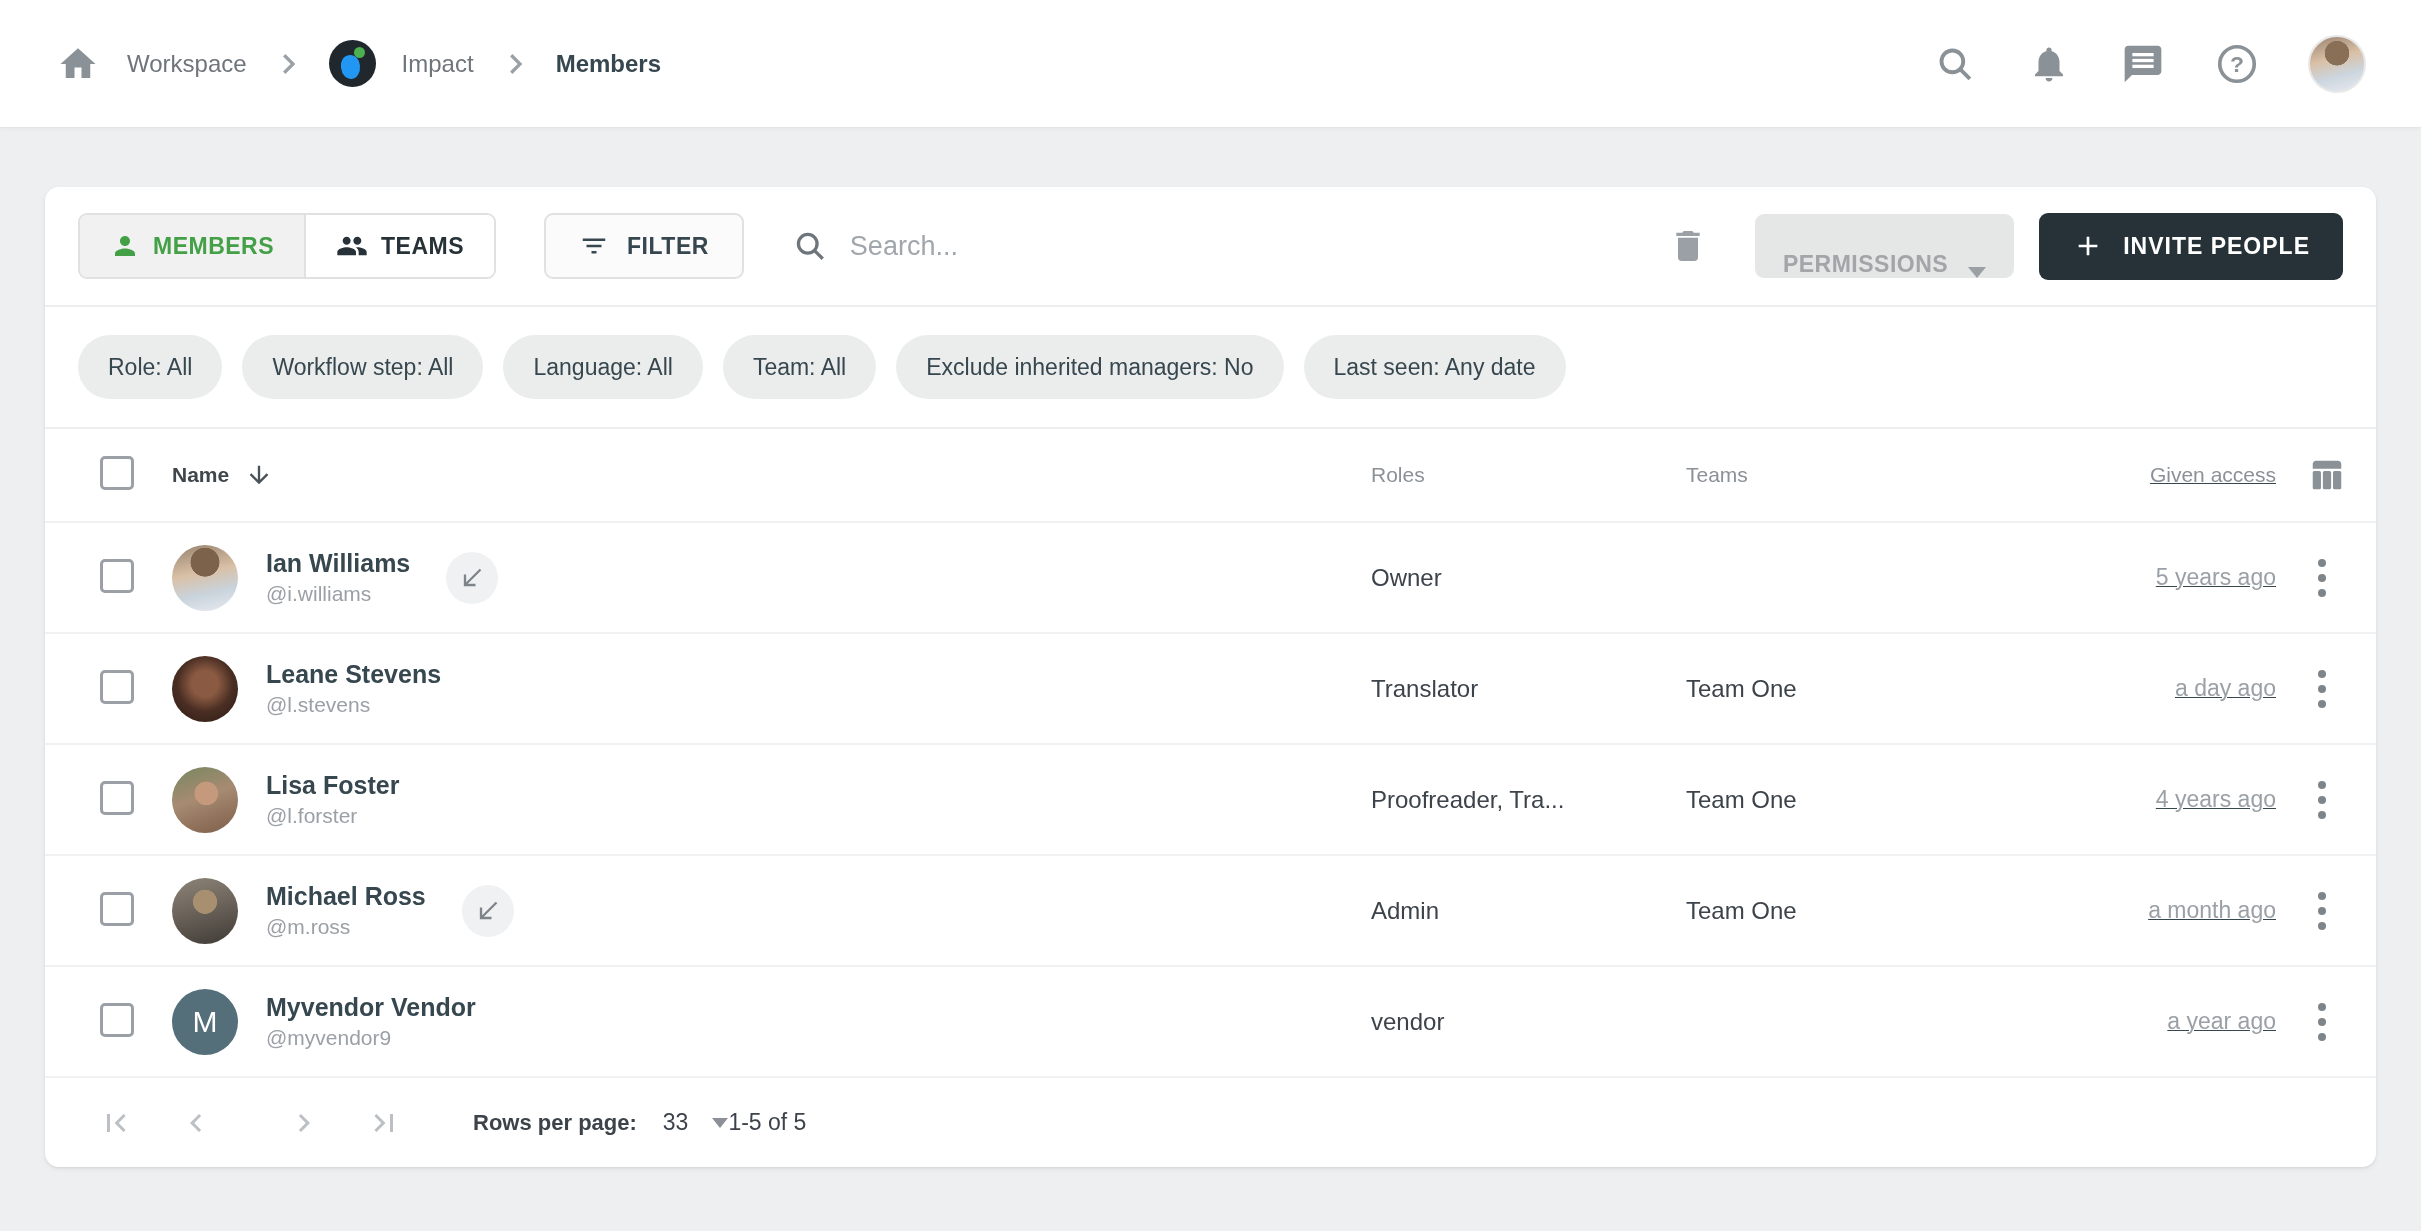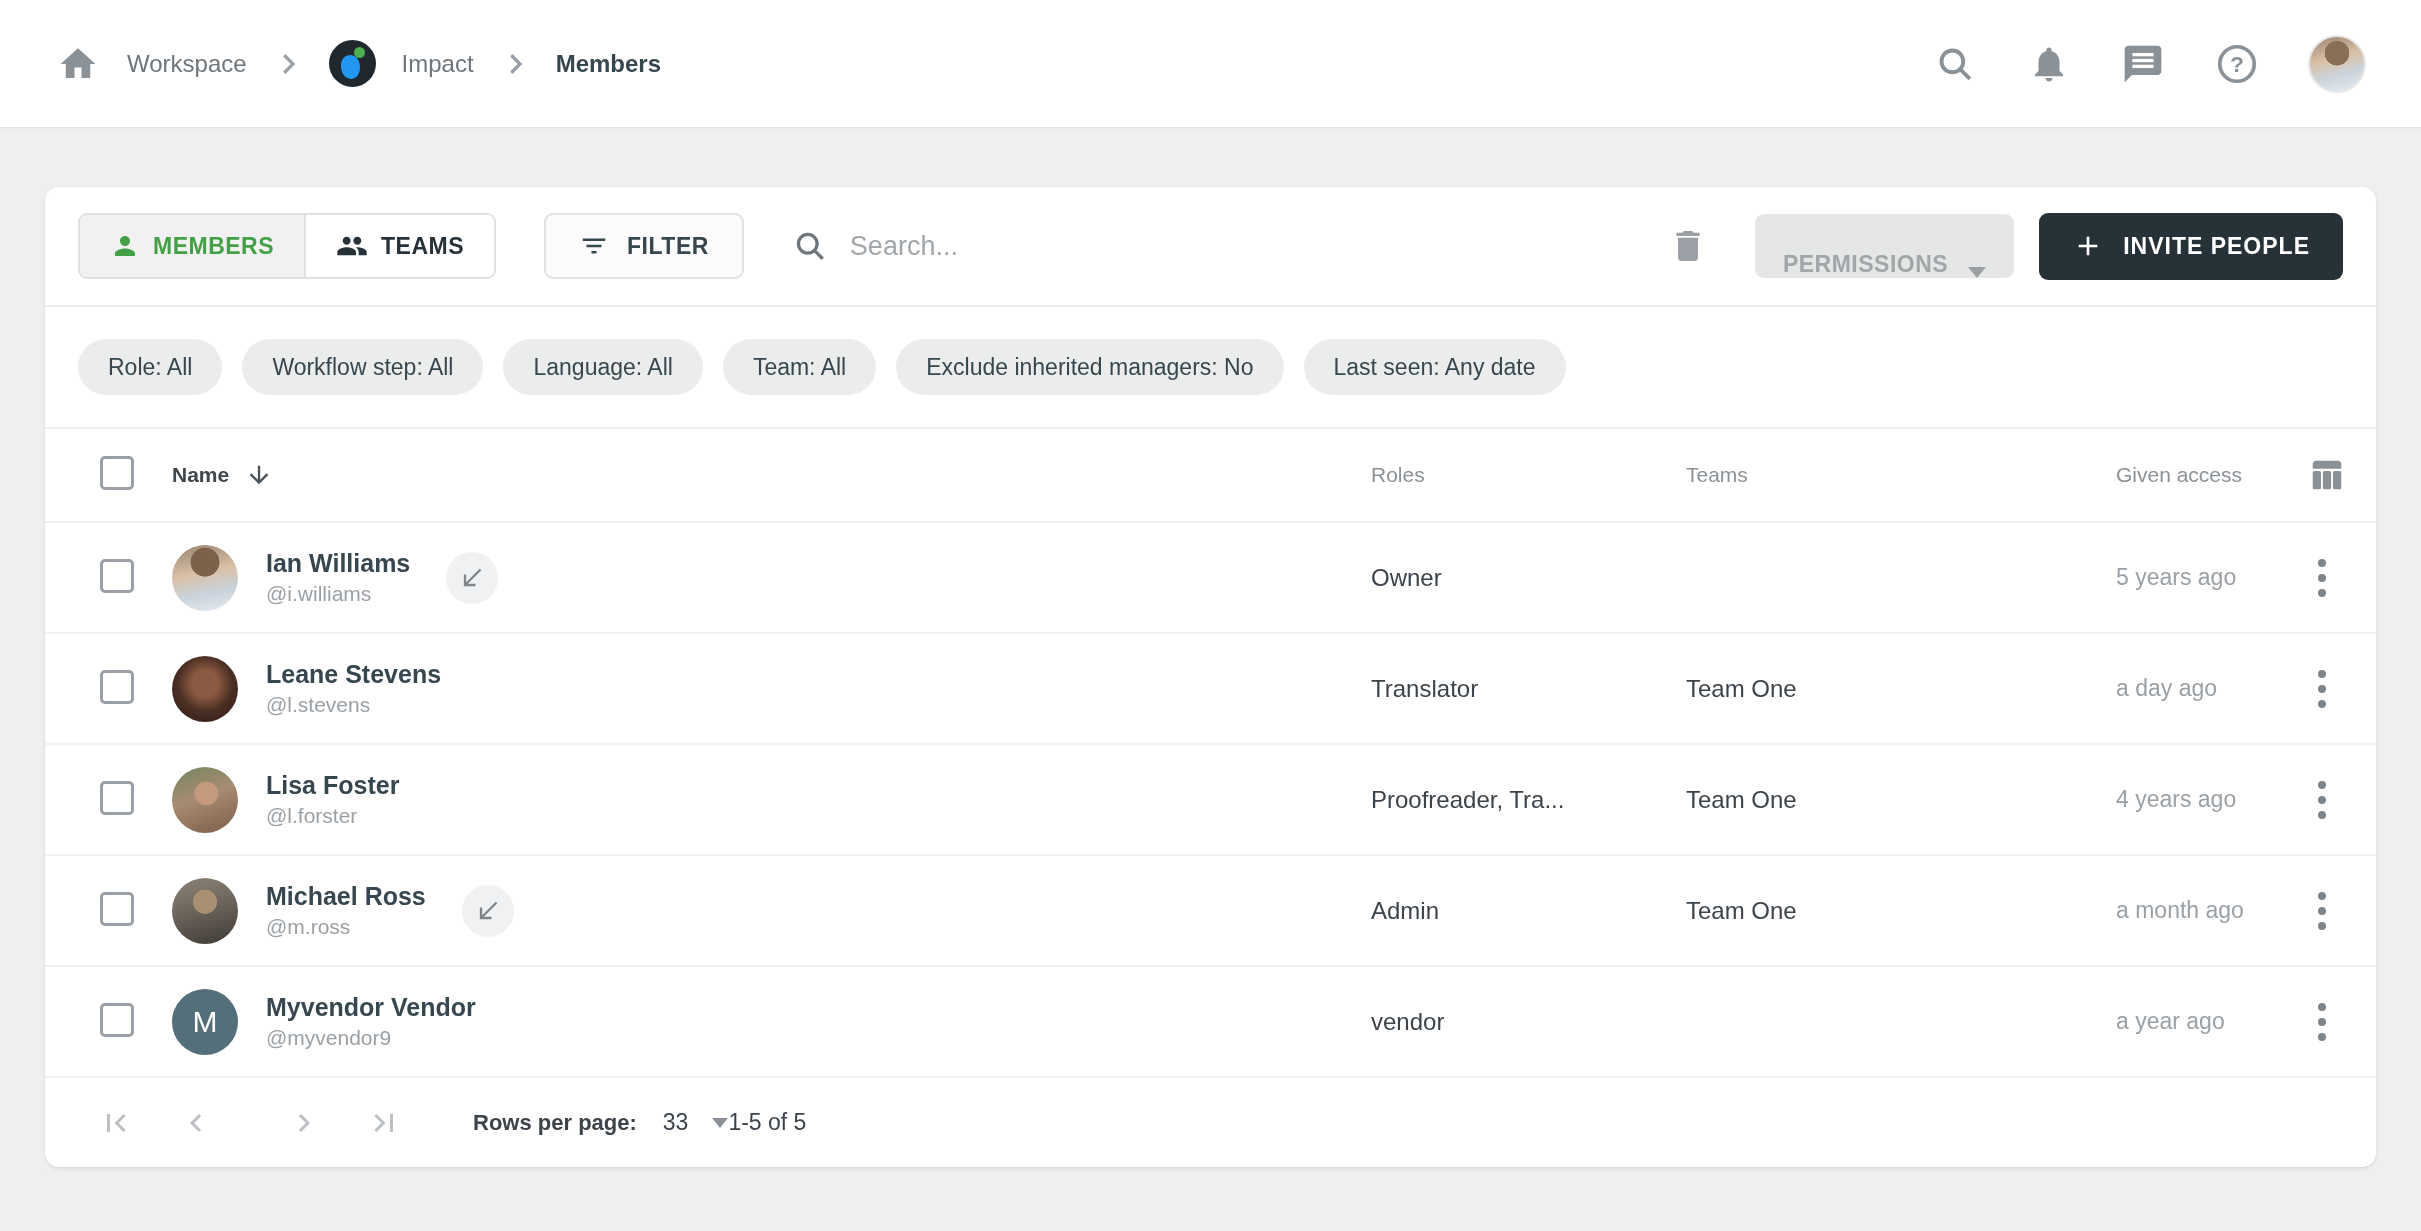--- a/index.html
+++ b/index.html
@@ -56,30 +56,30 @@
   .trash-btn { width:50px; height:50px; display:flex; align-items:center; justify-content:center; margin-right:42px; }
   .permissions-btn { height:64px; display:flex; align-items:flex-end; gap:20px; padding:0 28px; border-radius:9px;
     background:#e5e6e6; color:#a2a6a9; font-size:23px; font-weight:bold; letter-spacing:.5px; cursor:default; }
   .caret-down { width:0; height:0; border-left:9px solid transparent; border-right:9px solid transparent;
     border-top:11px solid #9aa0a4; }
   .invite-btn { margin-left:25px; height:67px; display:flex; align-items:center; gap:19px; padding:0 33px;
     border-radius:9px; background:#263238; color:#ffffff; font-size:23px; font-weight:bold; letter-spacing:1px; }
 
   
   .chips { height:120px; display:flex; align-items:center; gap:20px; padding:0 33px; }
-  .chip { background:#ebecec; border-radius:34px; height:56px; display:flex; align-items:center;
+  .chip { background:#ebecec; border-radius:34px; height:64px; display:flex; align-items:center;
     padding:0 30px; font-size:23px; color:#37474f; white-space:nowrap; }
 
   
   .thead { height:92px; display:flex; align-items:center; padding:0 26px 0 55px; }
   .col-check { width:72px; flex:0 0 auto; }
   .col-name { flex:1; display:flex; align-items:center; min-width:0; }
   .col-roles { width:315px; flex:0 0 auto; }
   .col-teams { width:430px; flex:0 0 auto; }
-  .col-access { width:160px; flex:0 0 auto; text-align:left; }
+  .col-access { width:160px; flex:0 0 auto; text-align:right;text-decoration:underline; }
   .col-menu { width:74px; flex:0 0 auto; display:flex; justify-content:flex-end; align-items:center; }
   .th { font-size:21px; color:#8b9196; }
   .th-name { font-size:21px; font-weight:bold; color:#3f464c; display:flex; align-items:center; gap:16px; }
   .checkbox { width:34px; height:34px; border:3px solid #9aa0a5; border-radius:5px; background:#fff; display:inline-block; cursor:pointer; }
 
   .trow { height:111px; display:flex; align-items:center; padding:0 26px 0 55px; border-top:2px solid #f0f1f2; }
   .avatar { width:66px; height:66px; border-radius:50%; margin-right:28px; flex:0 0 auto;
     display:flex; align-items:center; justify-content:center; }
   .av-ian { background:radial-gradient(circle at 50% 26%, #7c614b 0 24%, transparent 25%),
             linear-gradient(168deg,#96826e 0%, #d9c0a6 42%, #c9d3dc 70%, #e7ebef 100%); }

